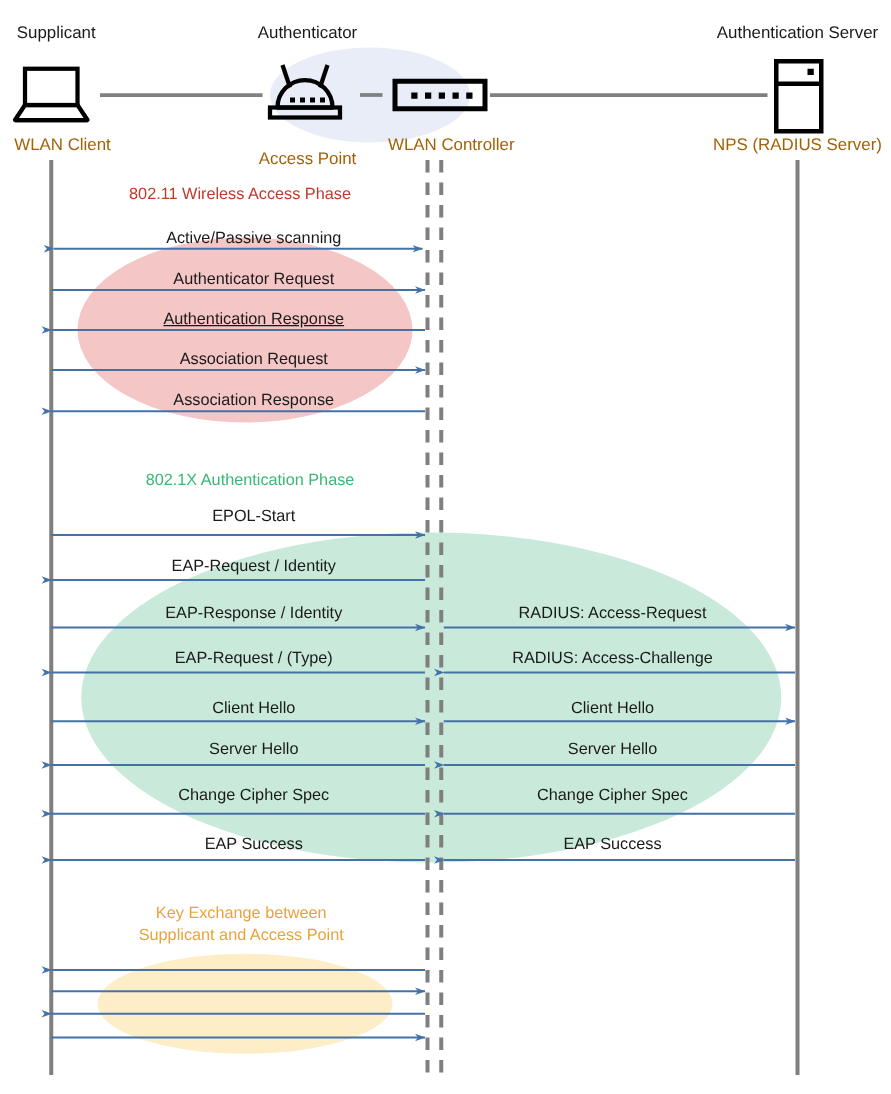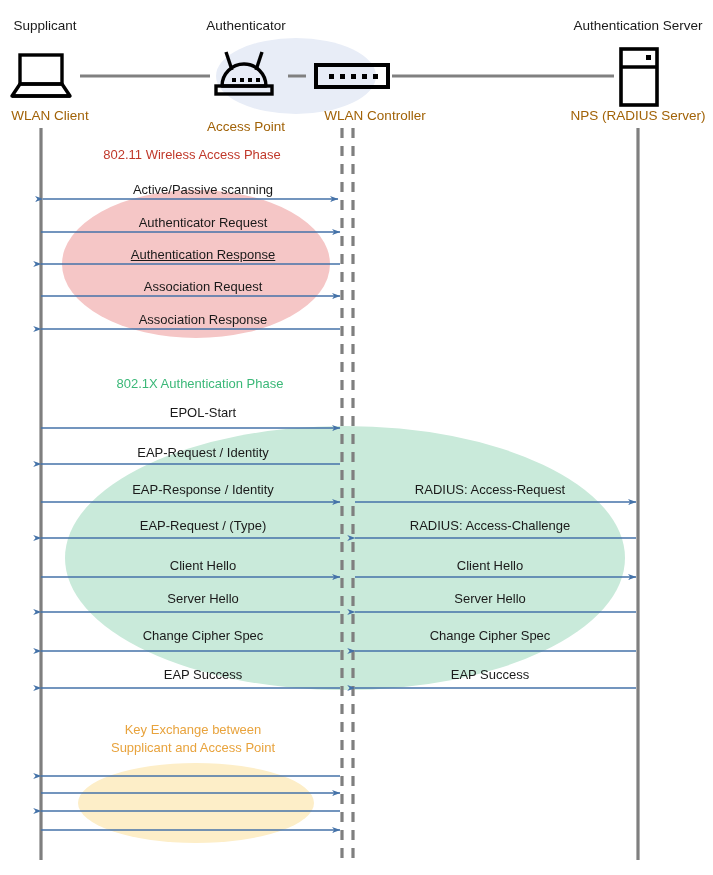--- a/index.html
+++ b/index.html
@@ -152,21 +152,21 @@
       <line x1="636" y1="688" x2="355" y2="688" marker-end="url(#arrowL)"></line>
     </g>
   </svg>
 
   <div class="node-title" style="left:0px; top:18px; width:90px;">Supplicant</div>
   <div class="node-title" style="left:196px; top:18px; width:100px;">Authenticator</div>
   <div class="node-title" style="left:543px; top:18px; width:190px;">Authentication Server</div>
 
   <div class="node-sub" style="left:0px; top:108px; width:100px;">WLAN Client</div>
   <div class="node-sub" style="left:194px; top:108px; width:104px;margin-top:11px;">Access Point</div>
-  <div class="node-sub" style="left:310px; top:108px; width:130px;">WLAN Controller</div>
+  <div class="node-sub" style="left:296px; top:108px; width:130px;">WLAN Controller</div>
   <div class="node-sub" style="left:545px; top:108px; width:186px;">NPS (RADIUS Server)</div>
 
   <div class="phase-label" style="left:192px; top:146px; color:#c0392b;">802.11 Wireless Access Phase</div>
   <div class="phase-label" style="left:200px; top:375px; color:#3bb878;">802.1X Authentication Phase</div>
   <div class="phase-label" style="left:193px; top:721px; color:#e8a33d;">Key Exchange between</div>
   <div class="phase-label" style="left:193px; top:739px; color:#e8a33d;">Supplicant and Access Point</div>
 
   <div class="msg-label" style="left:203px; top:182px;">Active/Passive scanning</div>
   <div class="msg-label" style="left:203px; top:215px;">Authenticator  Request</div>
   <div class="msg-label" style="left:203px; top:247px;text-decoration:underline;">Authentication  Response</div>

